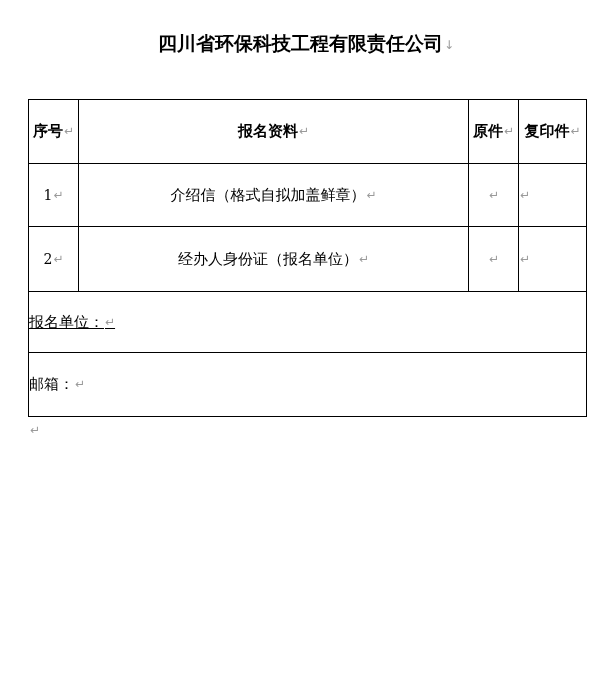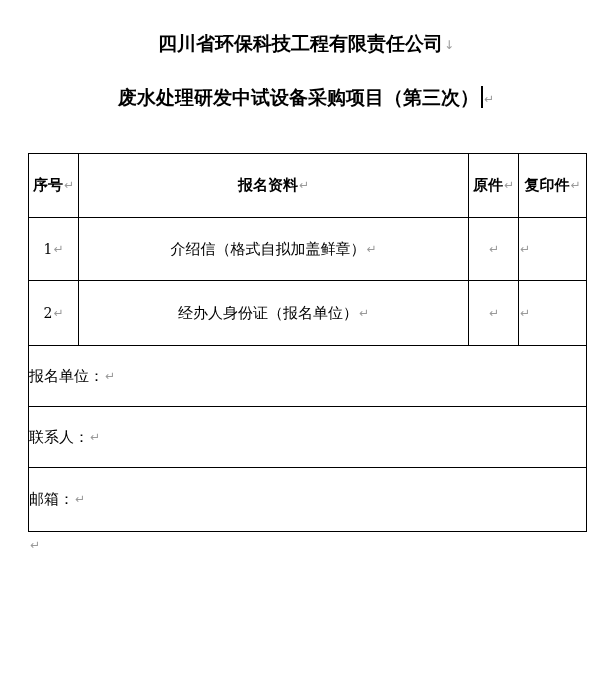--- a/index.html
+++ b/index.html
@@ -46,21 +46,21 @@
   table.form td{
     border:1.5px solid #000;
     padding:0;
     font-size:15px;
     vertical-align:middle;
     overflow:hidden;
   }
   tr.h64{height:64px;}
   tr.h63{height:63px;}
   tr.h65{height:65px;}
-  tr.h61{height:61px;}
+  tr.h61{height:61px;text-decoration:underline;}
   tr.h60{height:60px;}
   td.hdr{font-weight:bold;text-align:center;}
   td.c{text-align:center;}
   td.mark-center{text-align:center;}
   td.mark-left{text-align:left;padding-left:8px;}
   td.info{text-align:left;padding-left:9px;}
   .num{font-size:14px;}
   .tail-mark{
     margin:6px 0 0 30px;
     font-family:"DejaVu Sans","Liberation Sans",sans-serif;
@@ -69,23 +69,20 @@
   }
 </style>
 </head>
 <body>
 
 <div class="page">
 
   <div class="title-block">
     <div class="title-line">
       <span>四川省环保科技工程有限责任公司</span><span class="mark">↓</span>
-    </div>
-    <div class="title-line">
-      <span>废水处理研发中试设备采购项目（第三次）</span><span class="caret"></span><span class="mark">↵</span>
     </div>
   </div>
 
   <table class="form">
     <colgroup>
       <col style="width:50px">
       <col style="width:390px">
       <col style="width:50px">
       <col style="width:68px">
     </colgroup>
@@ -135,25 +132,20 @@
         <span class="mark">↵</span>
       </td>
     </tr>
 
     <tr class="h61">
       <td class="info" colspan="4">
         <span>报名单位：</span><span class="mark">↵</span>
       </td>
     </tr>
 
-    <tr class="h61">
-      <td class="info" colspan="4">
-        <span>联系人：</span><span class="mark">↵</span>
-      </td>
-    </tr>
 
 
     <tr class="h64">
       <td class="info" colspan="4">
         <span>邮箱：</span><span class="mark">↵</span>
       </td>
     </tr>
 
   </tbody>
     </table>

